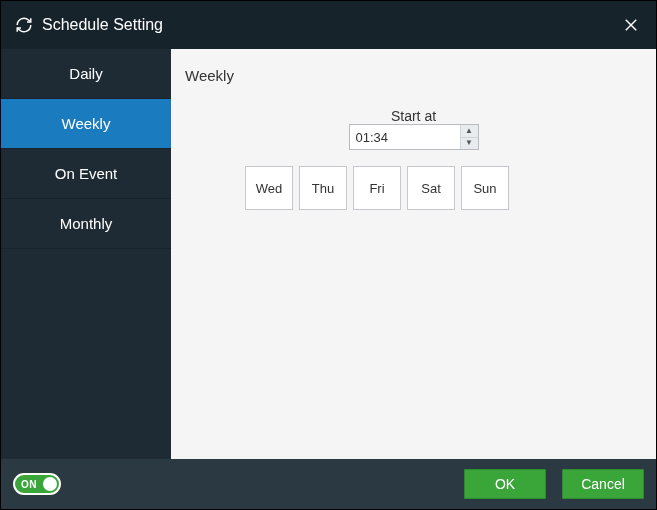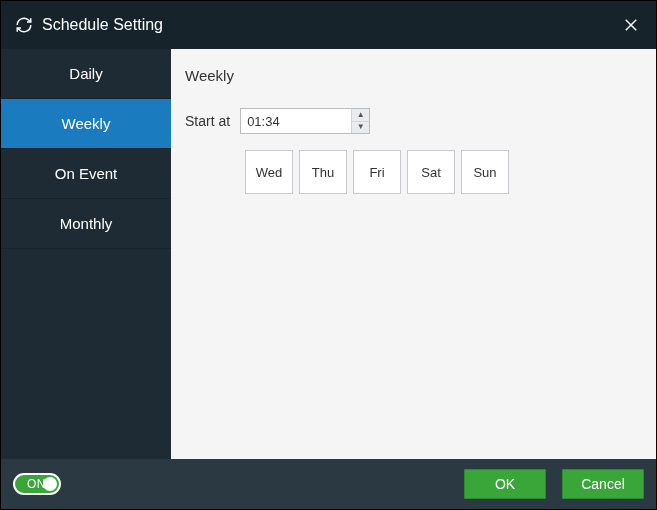--- a/index.html
+++ b/index.html
@@ -44,22 +44,23 @@
     background: #1a7bbf;
   }
   .main {
     flex: 1;
     background: #f5f5f5;
     padding: 18px 14px;
     color: #333;
   }
   .main-title { font-size: 15px; margin-bottom: 24px; }
   .start-row {
-    display: flex; align-items: center; gap: 10px;
+    display: flex; align-items: center; 
     margin-bottom: 16px;
+    flex-direction: column;
   }
   .start-label { font-size: 14px; }
   .time-input {
     display: flex; align-items: stretch;
     border: 1px solid #b8bcc0;
     background: #ffffff;
     width: 130px; height: 26px;
   }
   .time-value {
     flex: 1;
@@ -115,22 +116,22 @@
   .toggle {
     width: 48px; height: 22px;
     border: 2px solid #ffffff;
     border-radius: 11px;
     background: #3aa63a;
     position: relative;
     cursor: pointer;
     display: flex; align-items: center;
   }
   .toggle .label {
-    position: absolute; left: 12px;
-    color: #fff; font-size: 12px; font-weight: normal;
+    position: absolute; left: 6px;
+    color: #fff; font-size: 10px; font-weight: bold;
     letter-spacing: 0.5px;
   }
   .toggle .knob {
     position: absolute; right: 2px;
     width: 14px; height: 14px; border-radius: 50%;
     background: #ffffff;
   }
   .footer .spacer { flex: 1; }
   .btn {
     min-width: 82px; height: 30px;

